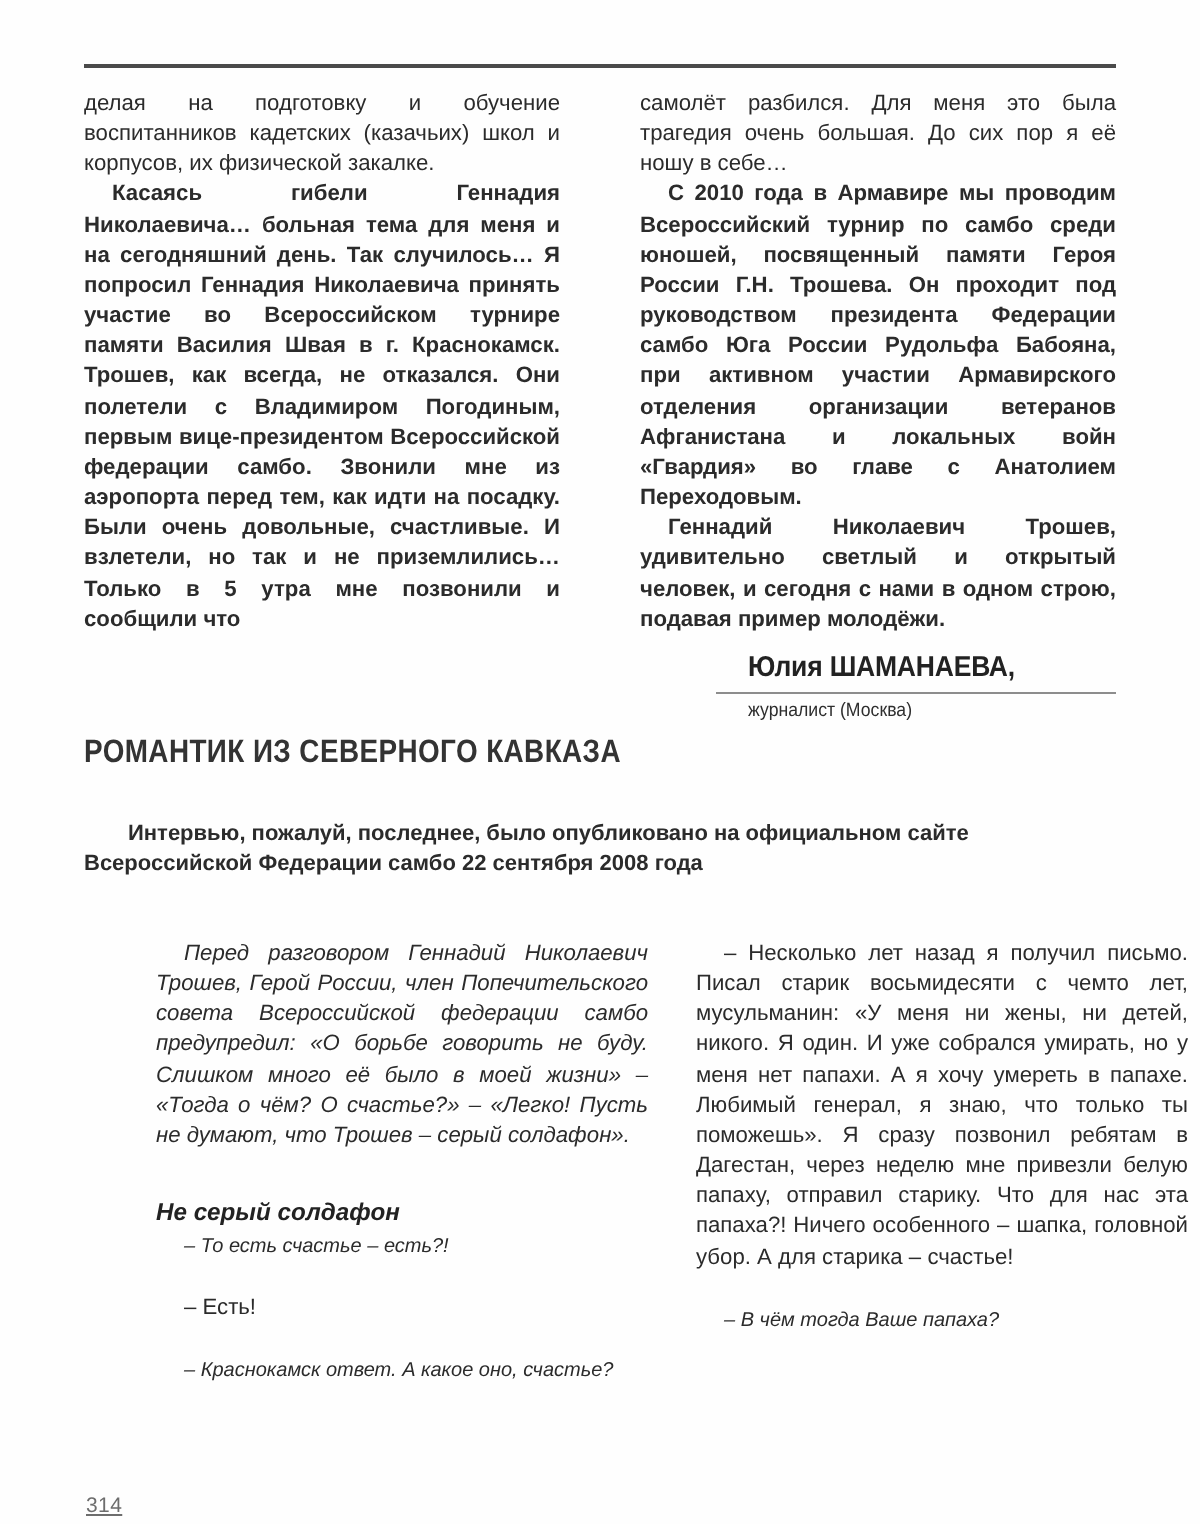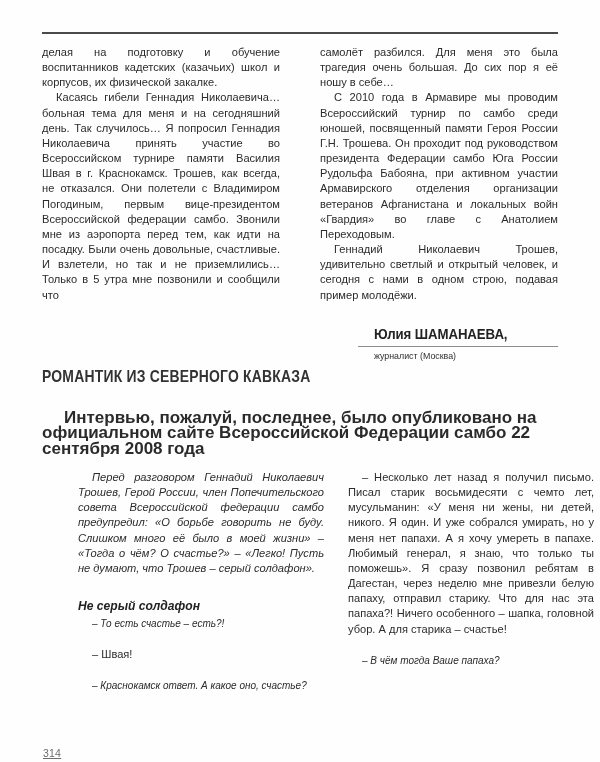--- a/index.html
+++ b/index.html
@@ -56,20 +56,21 @@
     text-justify: inter-word;
     color: #2b2b2b;
     margin: 0;
     hyphens: manual;
   }
   .body-text + .body-text {
     margin-top: 0;
   }
   .indent {
     text-indent: 14px;
+    font-weight: bold;
   }
 
   
   .signature {
     position: absolute;
     right: 42px;
     top: 326px;
     width: 200px;
     text-align: left;
   }
@@ -114,21 +115,21 @@
     transform-origin: left center;
     white-space: nowrap;
   }
 
   
   .lead {
     position: absolute;
     left: 42px;
     top: 410px;
     width: 516px;
-    font-size: 17px;
+    font-size: 11px;
     line-height: 15.4px;
     font-weight: bold;
     color: #2b2b2b;
     text-indent: 22px;
     margin: 0;
   }
 
   
   .cols-lower {
     position: absolute;
@@ -217,21 +218,21 @@
 
   <div class="article-title">РОМАНТИК ИЗ СЕВЕРНОГО КАВКАЗА</div>
 
   <p class="lead">Интервью, пожалуй, последнее, было опубликовано на официальном сайте Всероссийской Федерации самбо 22 сентября 2008 года</p>
 
   <div class="cols-lower">
     <div class="col">
       <p class="italic-lead">Перед разговором Геннадий Николаевич Трошев, Герой России, член Попечительского совета Всероссийской федерации самбо предупредил: «О борьбе говорить не буду. Слишком много её было в моей жизни» – «Тогда о чём? О счастье?» – «Легко! Пусть не думают, что Трошев – серый солдафон».</p>
       <div class="subhead">Не серый солдафон</div>
       <p class="qline">– То есть счастье – есть?!</p>
-      <p class="aline gap-mid">– Швая!</p>
+      <p class="aline gap-mid">– Есть!</p>
       <p class="qline gap-mid">– Краснокамск ответ. А какое оно, счастье?</p>
     </div>
     <div class="col">
       <p class="aline">– Несколько лет назад я получил письмо. Писал старик восьмидесяти с чемто лет, мусульманин: «У меня ни жены, ни детей, никого. Я один. И уже собрался умирать, но у меня нет папахи. А я хочу умереть в папахе. Любимый генерал, я знаю, что только ты поможешь». Я сразу позвонил ребятам в Дагестан, через неделю мне привезли белую папаху, отправил старику. Что для нас эта папаха?! Ничего особенного – шапка, головной убор. А для старика – счастье!</p>
       <p class="qline gap-mid">– В чём тогда Ваше папаха?</p>
     </div>
   </div>
 
   <div class="folio">314</div>
 

